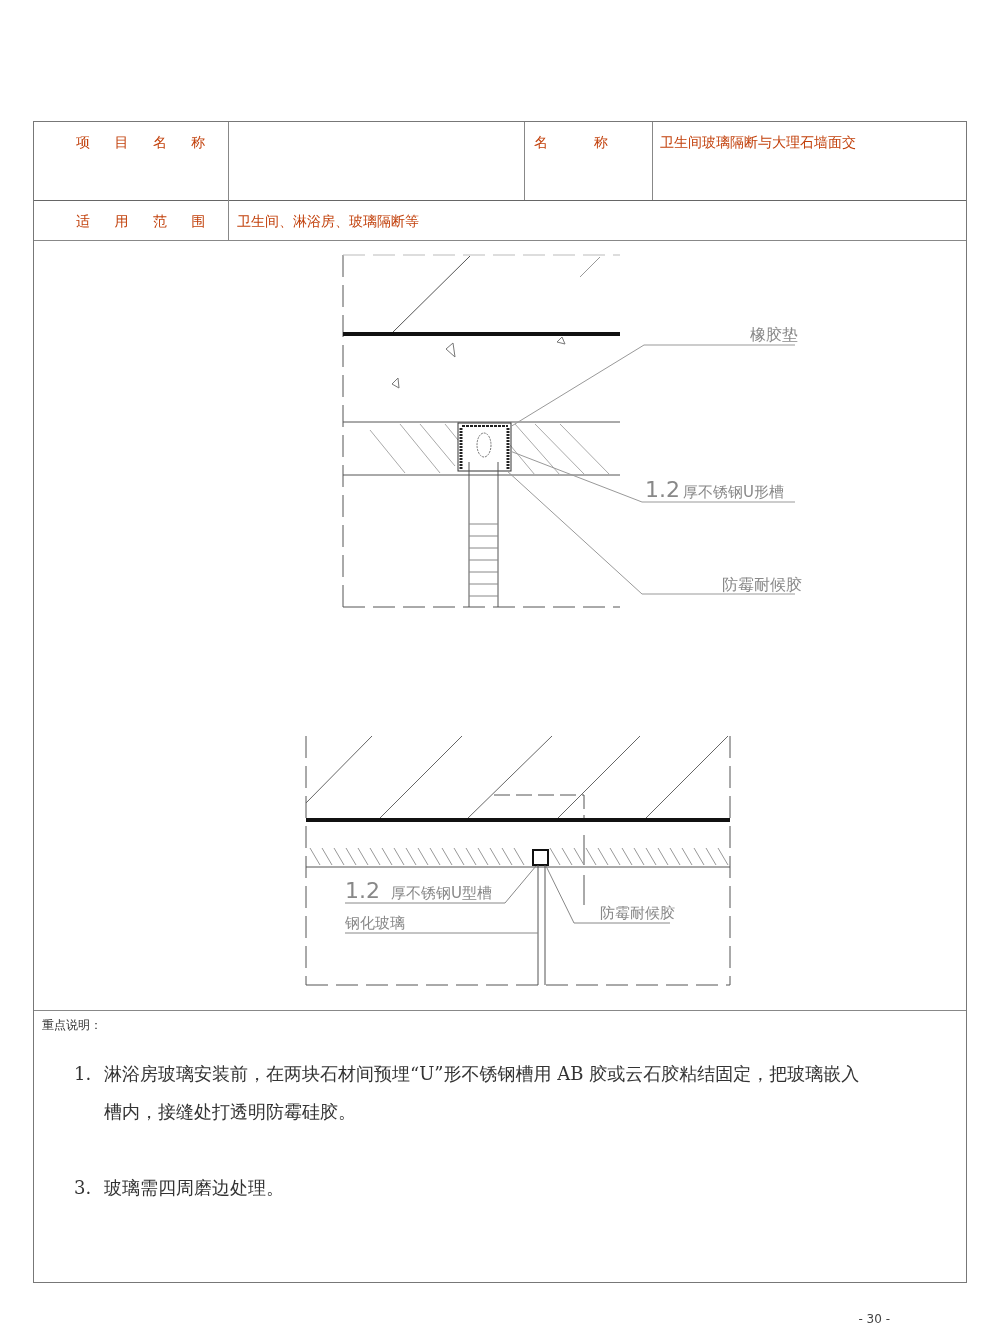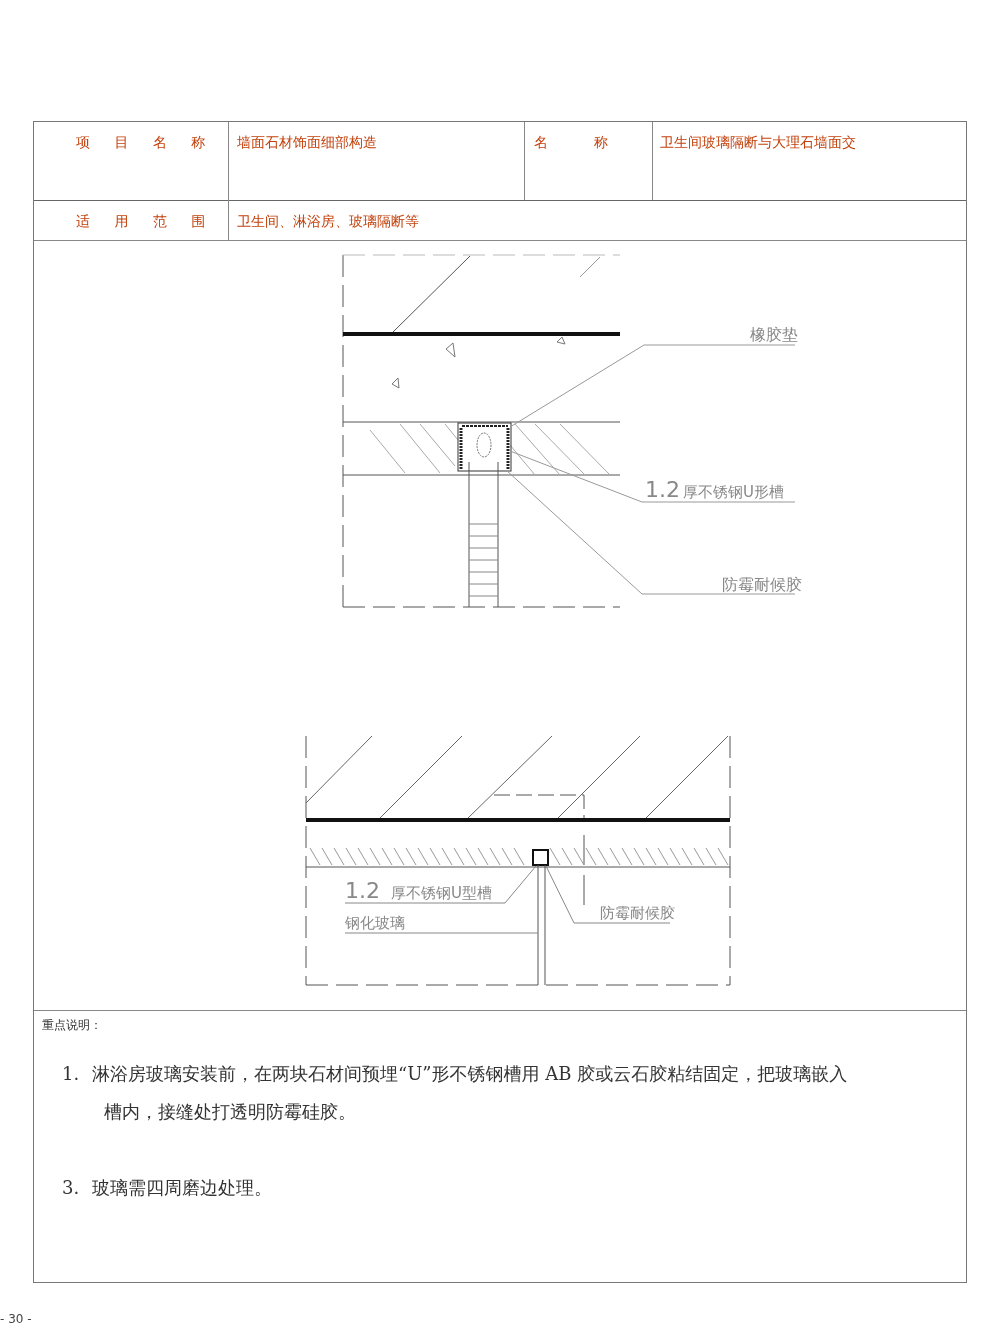--- a/index.html
+++ b/index.html
@@ -5,40 +5,39 @@
   html, body { margin: 0; padding: 0; background: #ffffff; }
   body { width: 1000px; height: 1344px; position: relative; overflow: hidden;
          font-family: "DejaVu Serif", "Liberation Serif", serif; color: #2a2a2a; }
   .sheet { position: absolute; left: 33px; top: 121px; width: 934px; height: 1162px;
            border: 1.5px solid #777; box-sizing: border-box; }
   .hline { position: absolute; left: 0; right: 0; height: 0; border-top: 1.5px solid #666; }
   .vline { position: absolute; width: 0; border-left: 1.5px solid #888; }
   .cell-text { position: absolute; font-size: 14px; line-height: 40px; color: #c2410c; white-space: nowrap; }
   .label-spaced { letter-spacing: 10px; }
   .notes-title { position: absolute; left: 8px; top: 895px; font-size: 12px; color: #333; }
-  .note { position: absolute; left: 28px; font-size: 18px; color: #333; line-height: 40px; white-space: nowrap; }
+  .note { position: absolute; left: 40px; font-size: 18px; color: #333; line-height: 40px; white-space: nowrap; }
   .note .num { display: inline-block; width: 30px; }
-  .page-num { position: absolute; top: 1312px; left: 0; width: 890px; text-align: left;
+  .page-num { position: absolute; top: 1312px; left: 0; width: 890px; text-align: right;
               font-family: "DejaVu Sans", sans-serif; font-size: 12px; color: #444; }
   .drawing { position: absolute; }
   .cad-label { font-family: "DejaVu Sans", sans-serif; fill: #888; font-size: 16px; }
 </style>
 </head>
 <body>
 
 <div class="sheet">
 
   <div class="hline" style="top:78px"></div>
   <div class="hline" style="top:118px; border-top-color:#888"></div>
   <div class="vline" style="left:194px; top:0; height:118px"></div>
   <div class="vline" style="left:490px; top:0; height:78px"></div>
   <div class="vline" style="left:618px; top:0; height:78px"></div>
 
   <div class="cell-text label-spaced" style="left:42px; top:0">项 目 名 称</div>
-  <div class="cell-text" style="left:203px; top:0">墙面石材饰面细部构造</div>
   <div class="cell-text" style="left:500px; top:0">名</div>
   <div class="cell-text" style="left:560px; top:0">称</div>
   <div class="cell-text" style="left:626px; top:0">卫生间玻璃隔断与大理石墙面交</div>
   <div class="cell-text" style="left:203px; top:79px">卫生间、淋浴房、玻璃隔断等</div>
   <div class="cell-text label-spaced" style="left:42px; top:79px">适 用 范 围</div>
 
   <div class="hline" style="top:888px; border-top-color:#888"></div>
 
   <div class="notes-title">重点说明：</div>
   <div class="note" style="top:932px">

